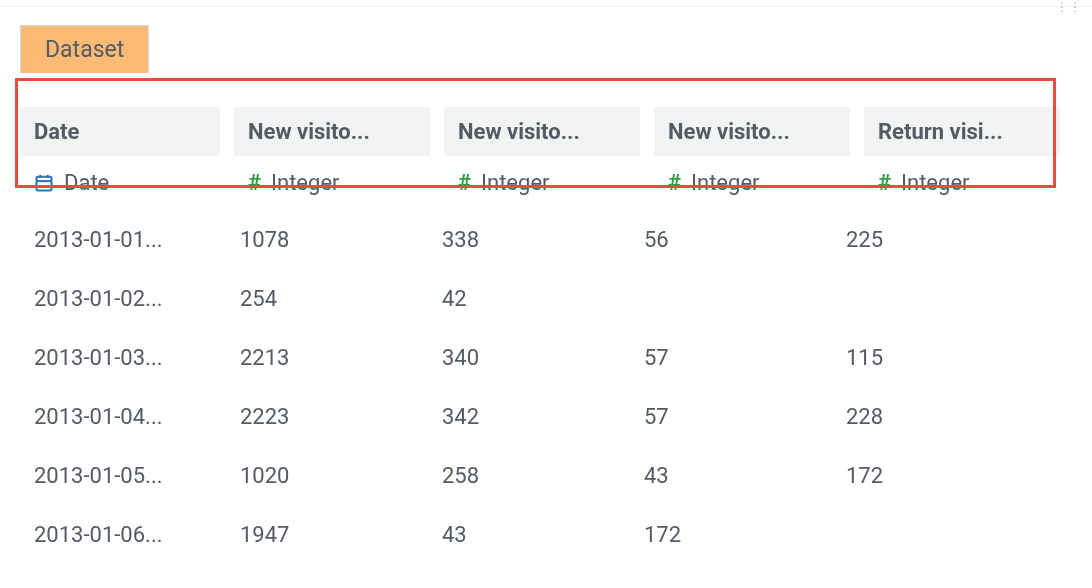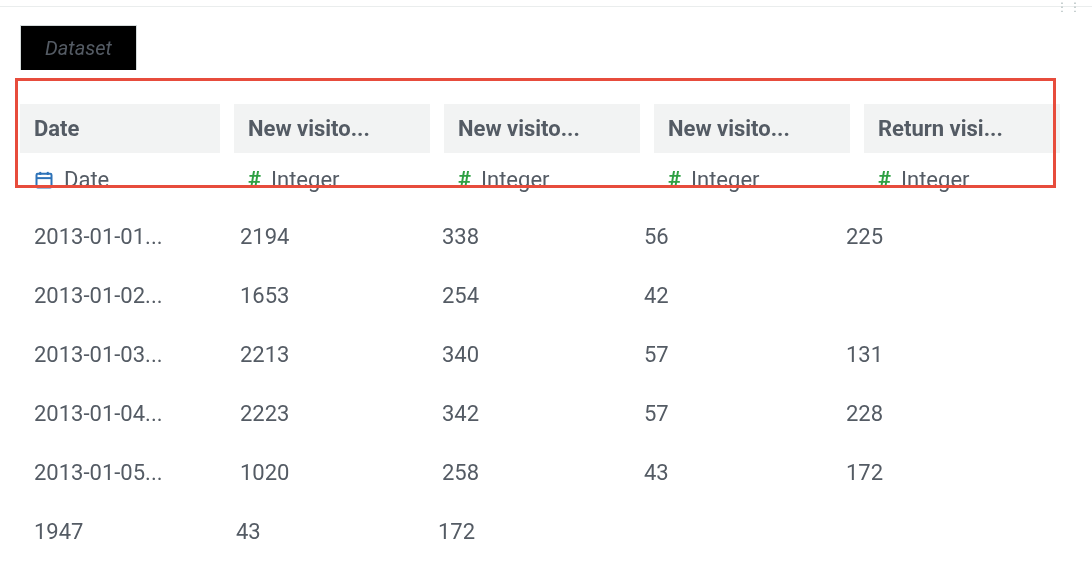--- a/index.html
+++ b/index.html
@@ -20,25 +20,24 @@
       position: relative;
     }
     .tab-bar {
       display: flex;
       margin-top: 25px;
     }
     .tab {
       border: 1px solid #d5dbdb;
       border-bottom: none;
       padding: 10px 24px;
-      font-size: 20px;
-      color: #545b64;
-      background: #000000;
+      font-size: 23px;
+      color: #545b64;
+      background: #fdba74;
       cursor: pointer;
-      font-style: italic;
     }
     .highlight-box {
       position: absolute;
       border: 3px solid #e74c3c;
       pointer-events: none;
       z-index: 10;
     }
     .table-wrapper {
       width: 100%;
       overflow: hidden;
@@ -168,41 +167,40 @@
       </div>
       <div class="type-cell col-4">
         <span class="icon-hash">#</span>
         <span>Integer</span>
       </div>
 
     </div>
 
     <div class="data-row">
       <div class="data-cell col-0"><span>2013-01-01...</span></div>
-      <div class="data-cell col-1"><span>2194</span></div>
+      <div class="data-cell col-1"><span>1078</span></div>
       <div class="data-cell col-2"><span>338</span></div>
       <div class="data-cell col-3"><span>56</span></div>
       <div class="data-cell col-4"><span>225</span></div>
 
     </div>
 
     <div class="data-row">
       <div class="data-cell col-0"><span>2013-01-02...</span></div>
-      <div class="data-cell col-1"><span>1653</span></div>
       <div class="data-cell col-2"><span>254</span></div>
       <div class="data-cell col-3"><span>42</span></div>
 
     </div>
 
     <div class="data-row">
       <div class="data-cell col-0"><span>2013-01-03...</span></div>
       <div class="data-cell col-1"><span>2213</span></div>
       <div class="data-cell col-2"><span>340</span></div>
       <div class="data-cell col-3"><span>57</span></div>
-      <div class="data-cell col-4"><span>131</span></div>
+      <div class="data-cell col-4"><span>115</span></div>
 
     </div>
 
     <div class="data-row">
       <div class="data-cell col-0"><span>2013-01-04...</span></div>
       <div class="data-cell col-1"><span>2223</span></div>
       <div class="data-cell col-2"><span>342</span></div>
       <div class="data-cell col-3"><span>57</span></div>
       <div class="data-cell col-4"><span>228</span></div>
 
@@ -211,20 +209,21 @@
     <div class="data-row">
       <div class="data-cell col-0"><span>2013-01-05...</span></div>
       <div class="data-cell col-1"><span>1020</span></div>
       <div class="data-cell col-2"><span>258</span></div>
       <div class="data-cell col-3"><span>43</span></div>
       <div class="data-cell col-4"><span>172</span></div>
 
     </div>
 
     <div class="data-row">
+      <div class="data-cell col-0"><span>2013-01-06...</span></div>
       <div class="data-cell col-1"><span>1947</span></div>
       <div class="data-cell col-3"><span>43</span></div>
       <div class="data-cell col-4"><span>172</span></div>
 
     </div>
 
   </div>
 
 </div>
 

